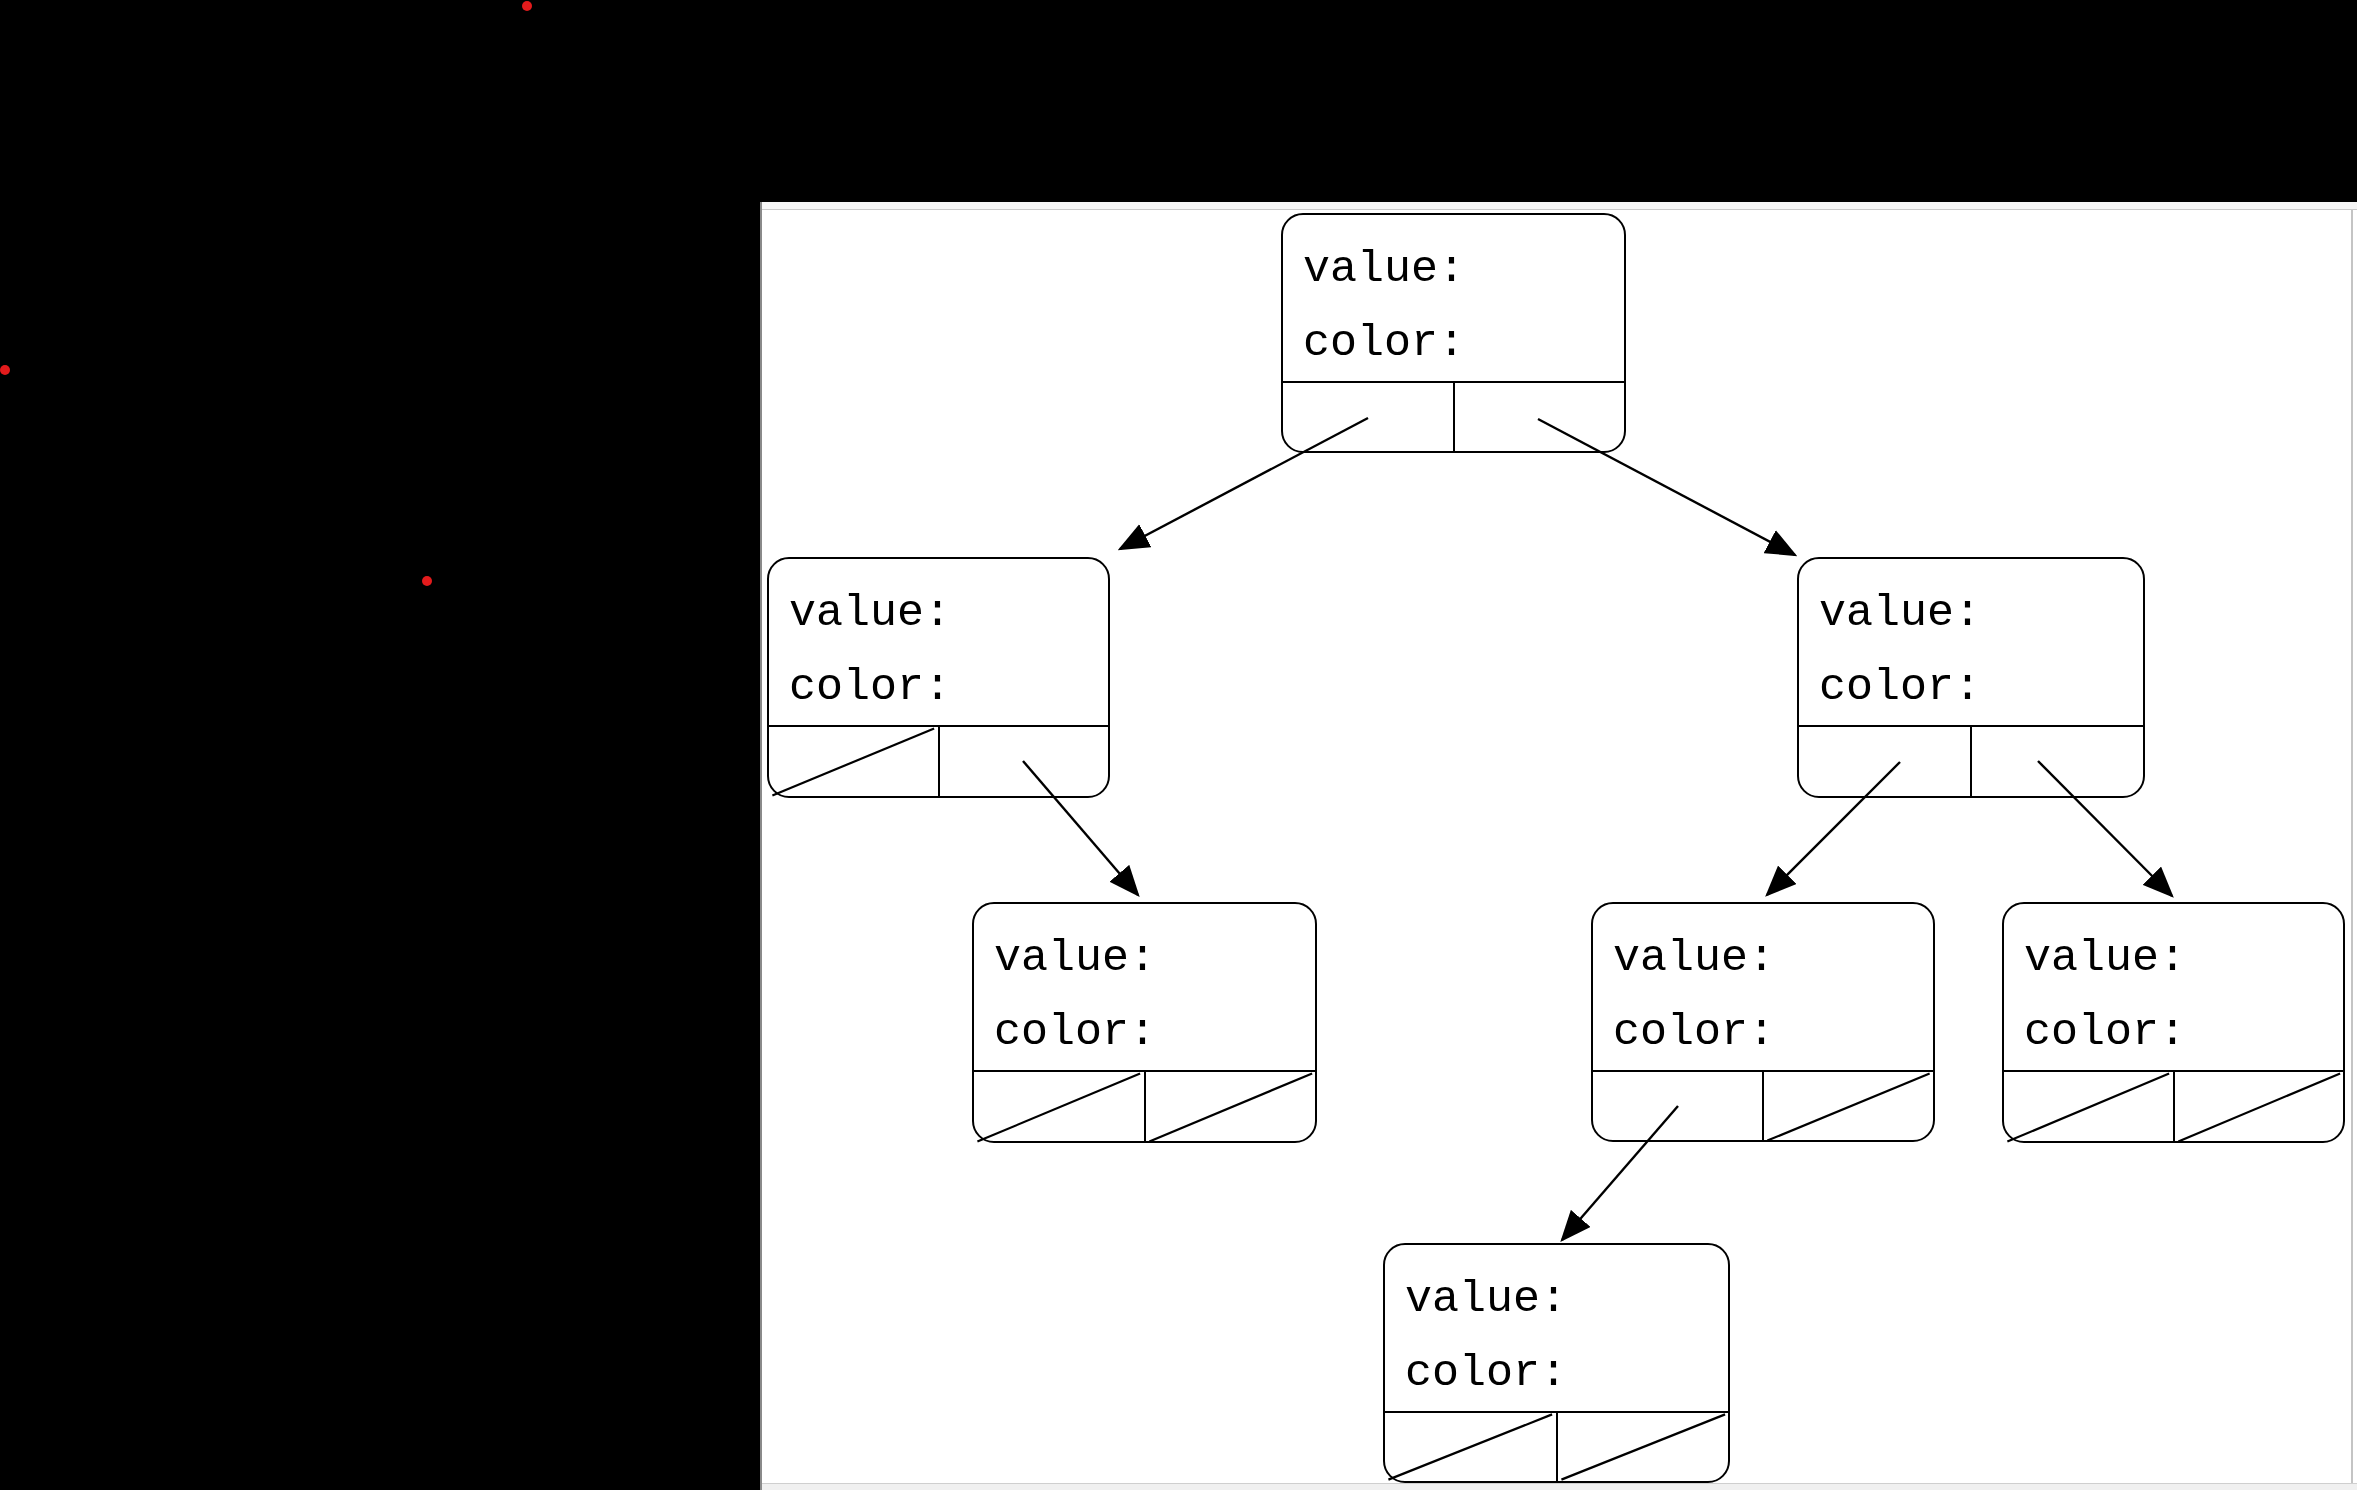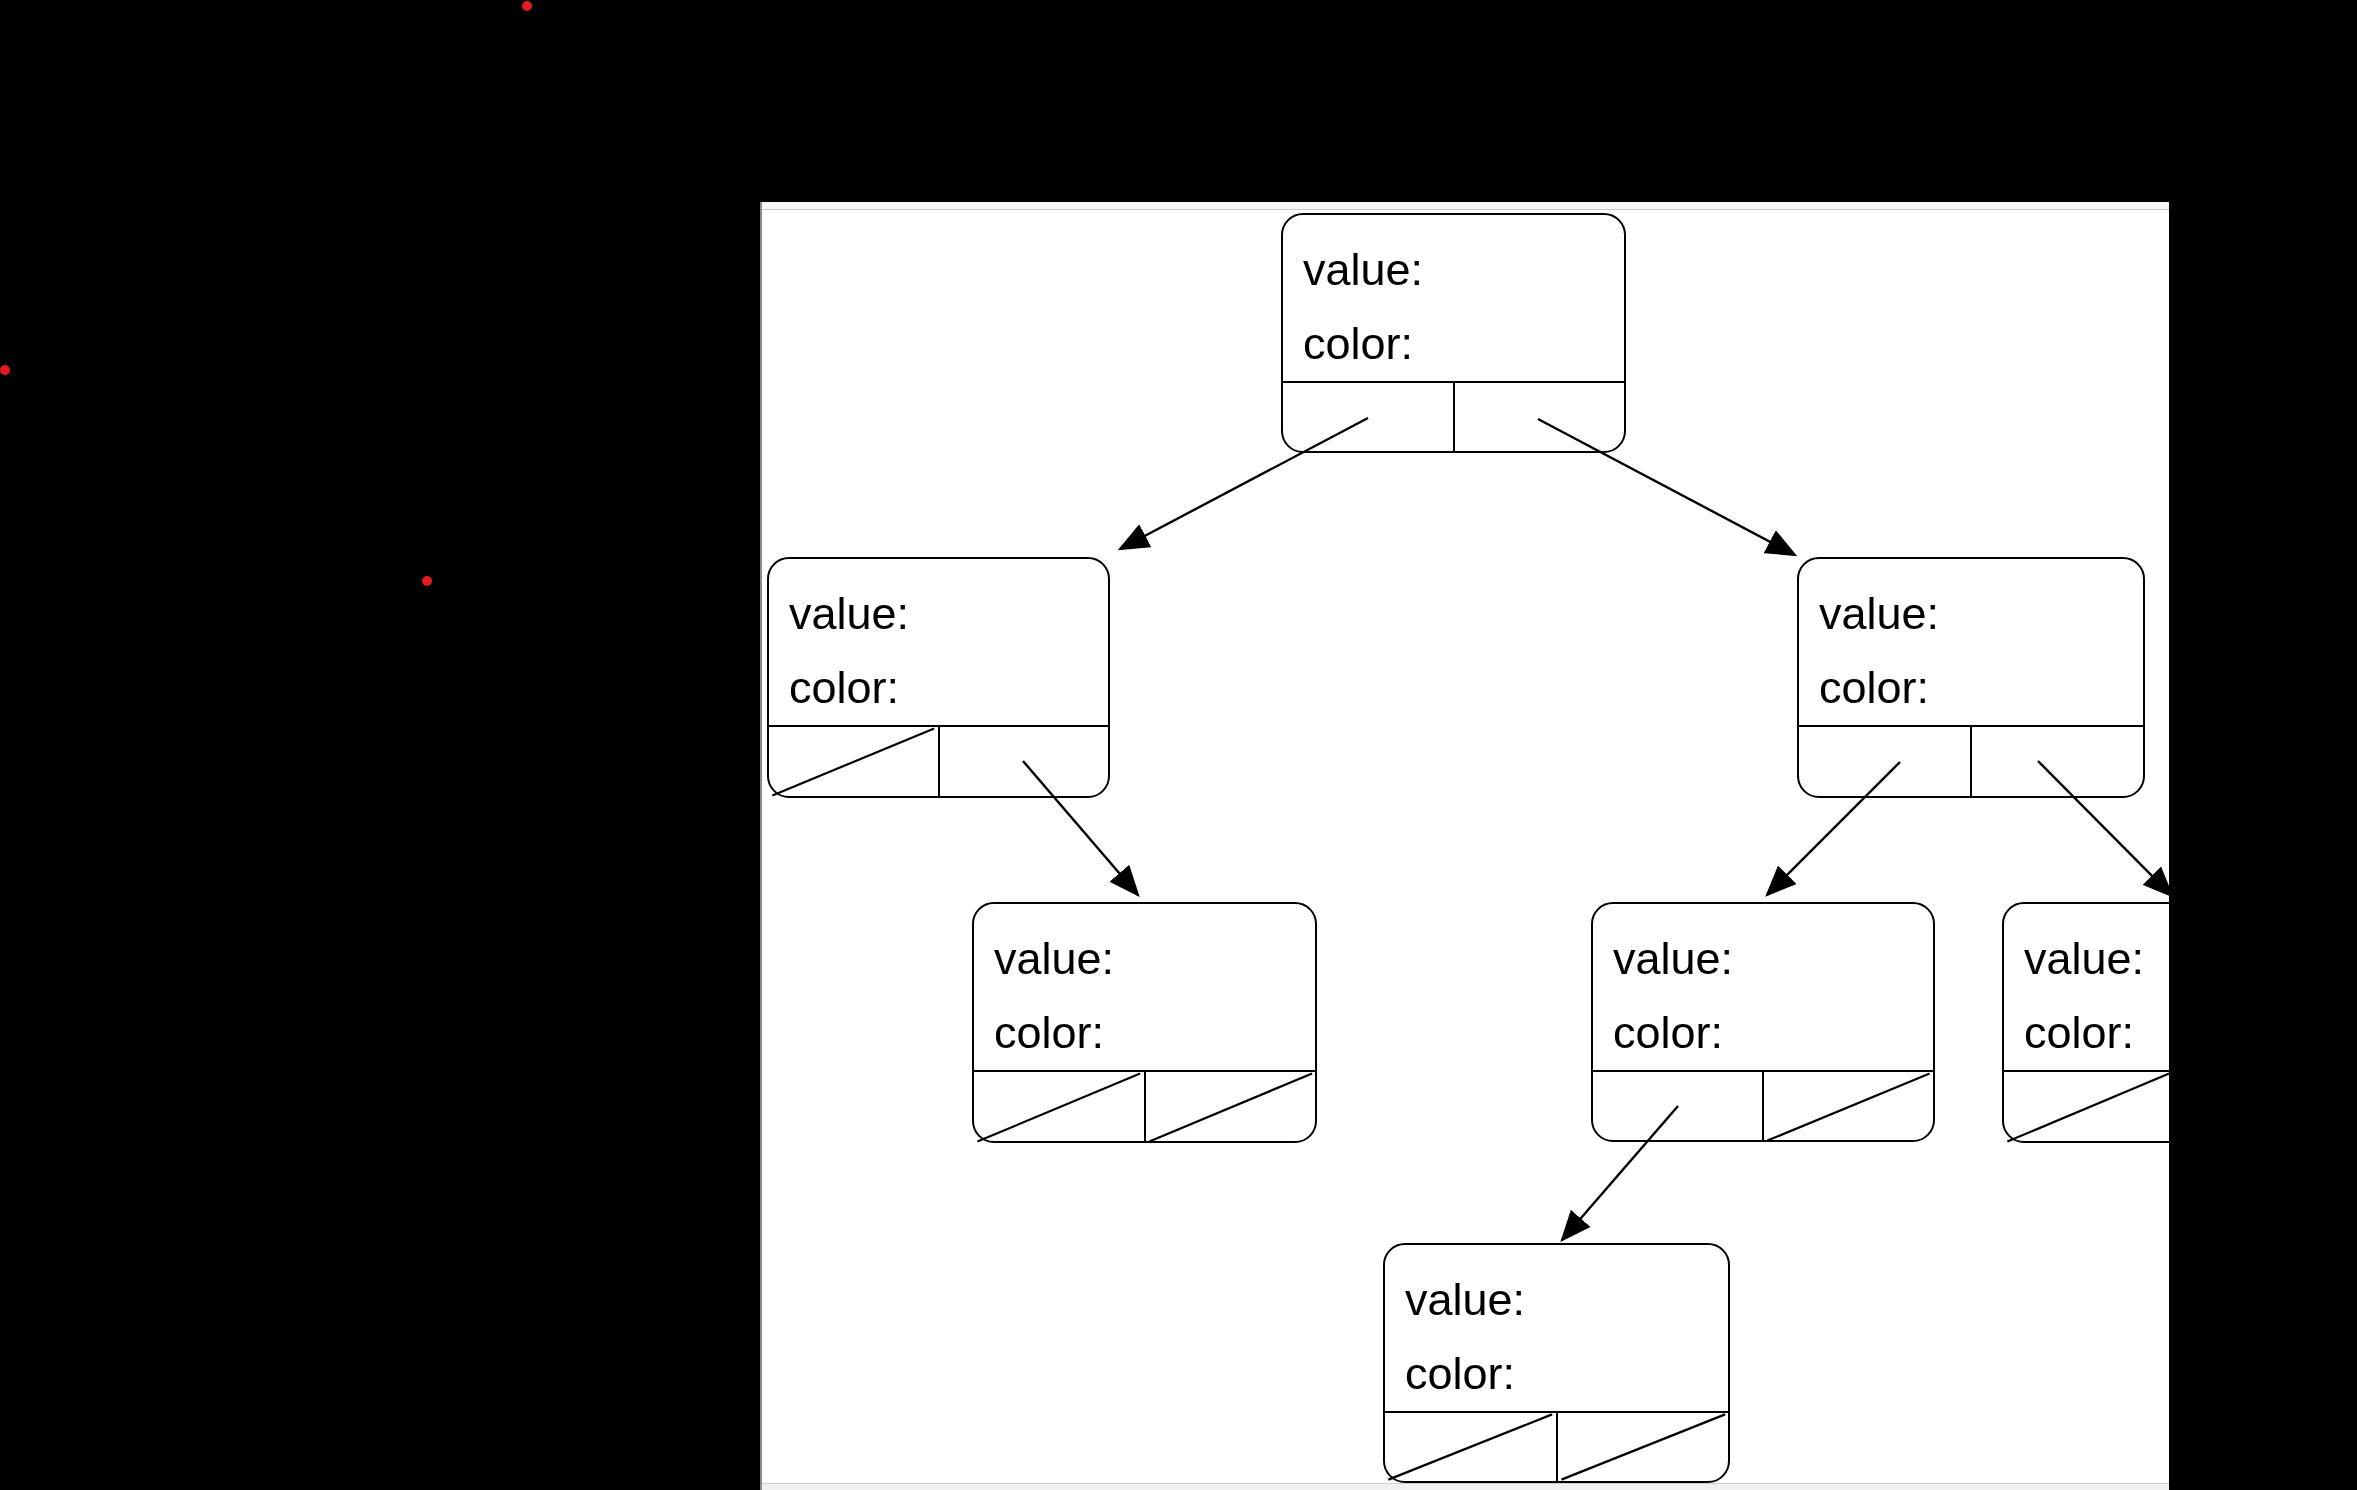--- a/index.html
+++ b/index.html
@@ -2,25 +2,25 @@
 <html><head>
 <meta charset="utf-8">
 <style>
   html, body {
     margin: 0;
     padding: 0;
     background: #000;
   }
   .stage {
     position: relative;
-    width: 2169px;
+    width: 2357px;
     height: 1490px;
     background: #000;
     overflow: hidden;
-    font-family: Liberation Sans, sans-serif;
+    font-family: Liberation Mono, monospace;
   }
   .page {
     position: absolute;
     background: #ffffff;
     border-left: 2px solid #8a8a8a;
     box-sizing: border-box;
     z-index: 1;
   }
   .page-top-strip {
     position: absolute;

